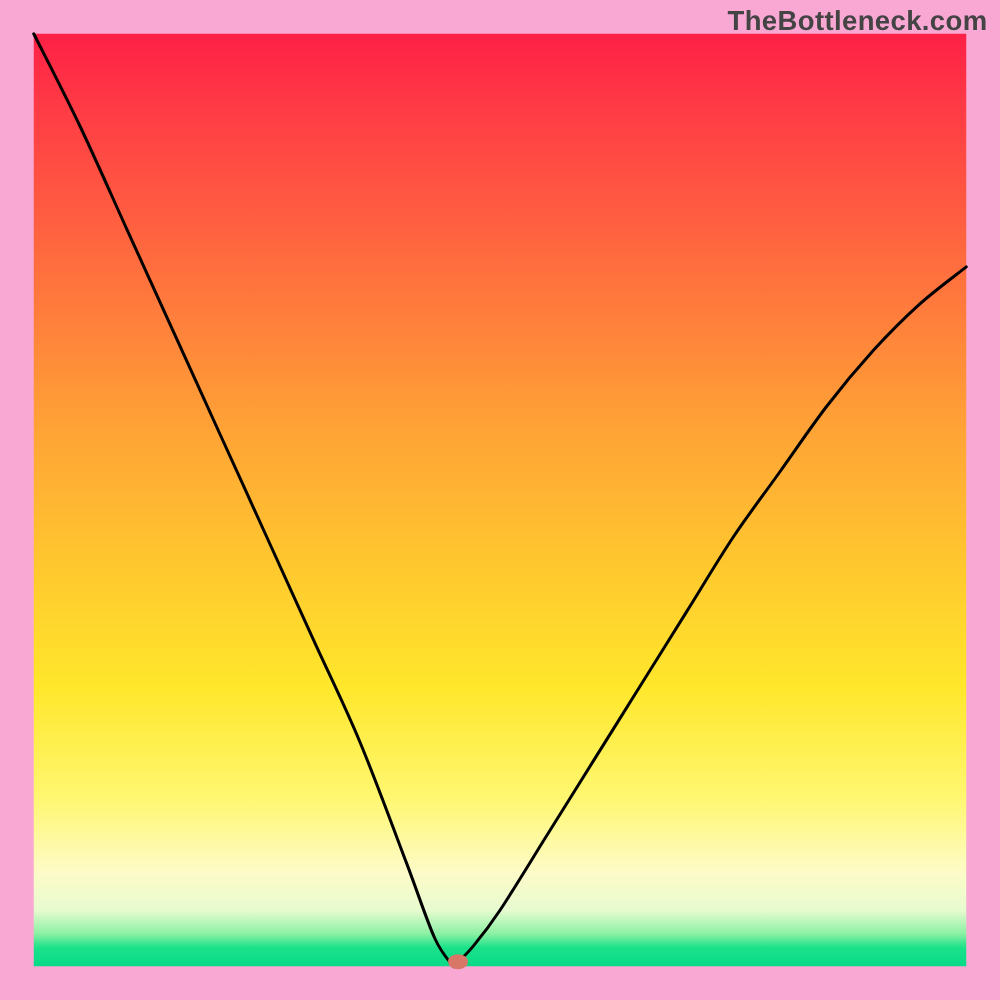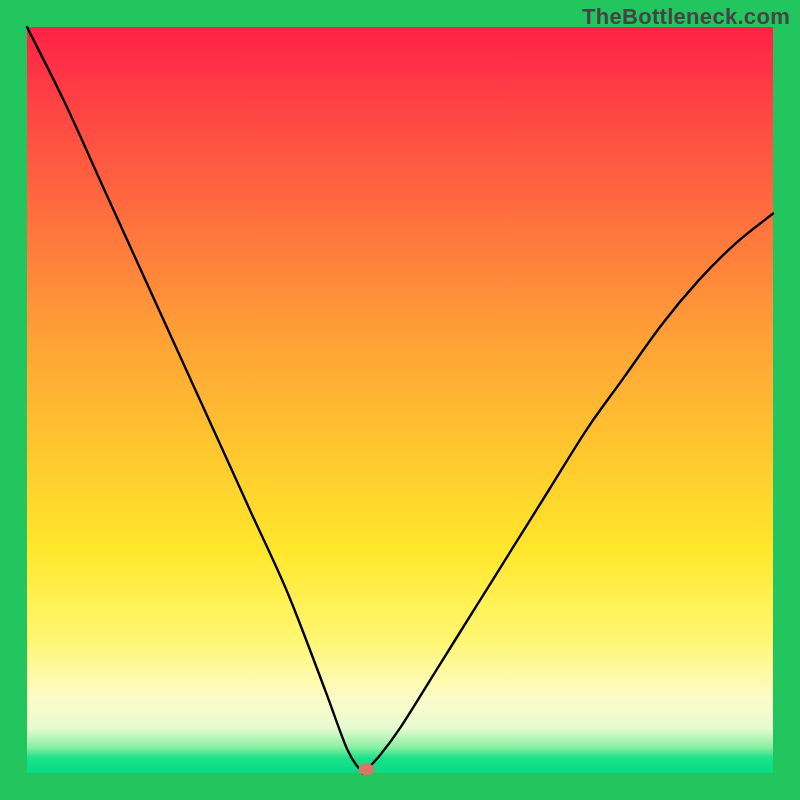--- a/index.html
+++ b/index.html
@@ -8,21 +8,21 @@
     width: 800px;
     height: 800px;
     overflow: hidden;
     background: #000;
     font-family: Arial, Helvetica, sans-serif;
   }
   .frame {
     position: relative;
     width: 800px;
     height: 800px;
-    background: #22c55e;
+    background: #f9a8d4;
   }
   .watermark {
     position: absolute;
     top: 4px;
     right: 10px;
     color: #444;
     font-size: 22px;
     font-weight: 600;
     letter-spacing: 0.3px;
     user-select: none;

